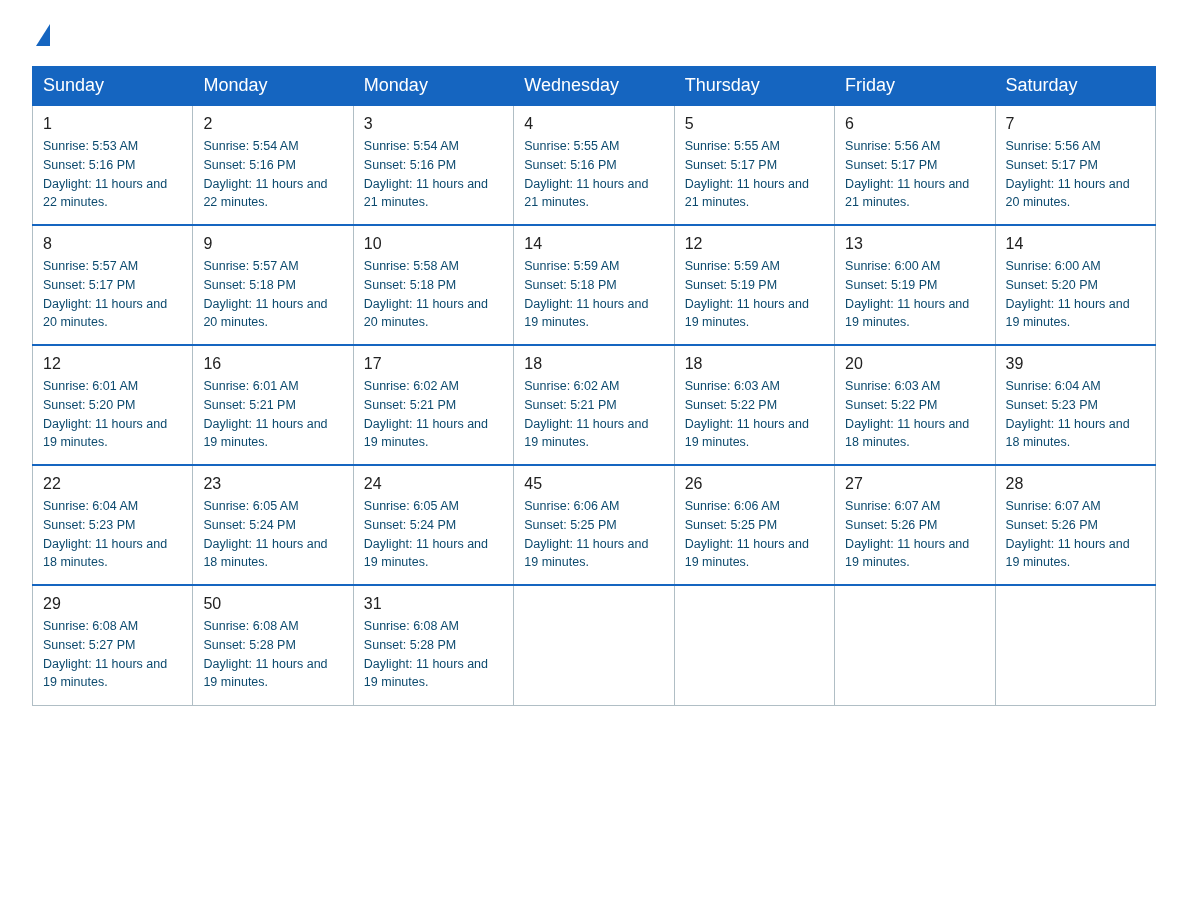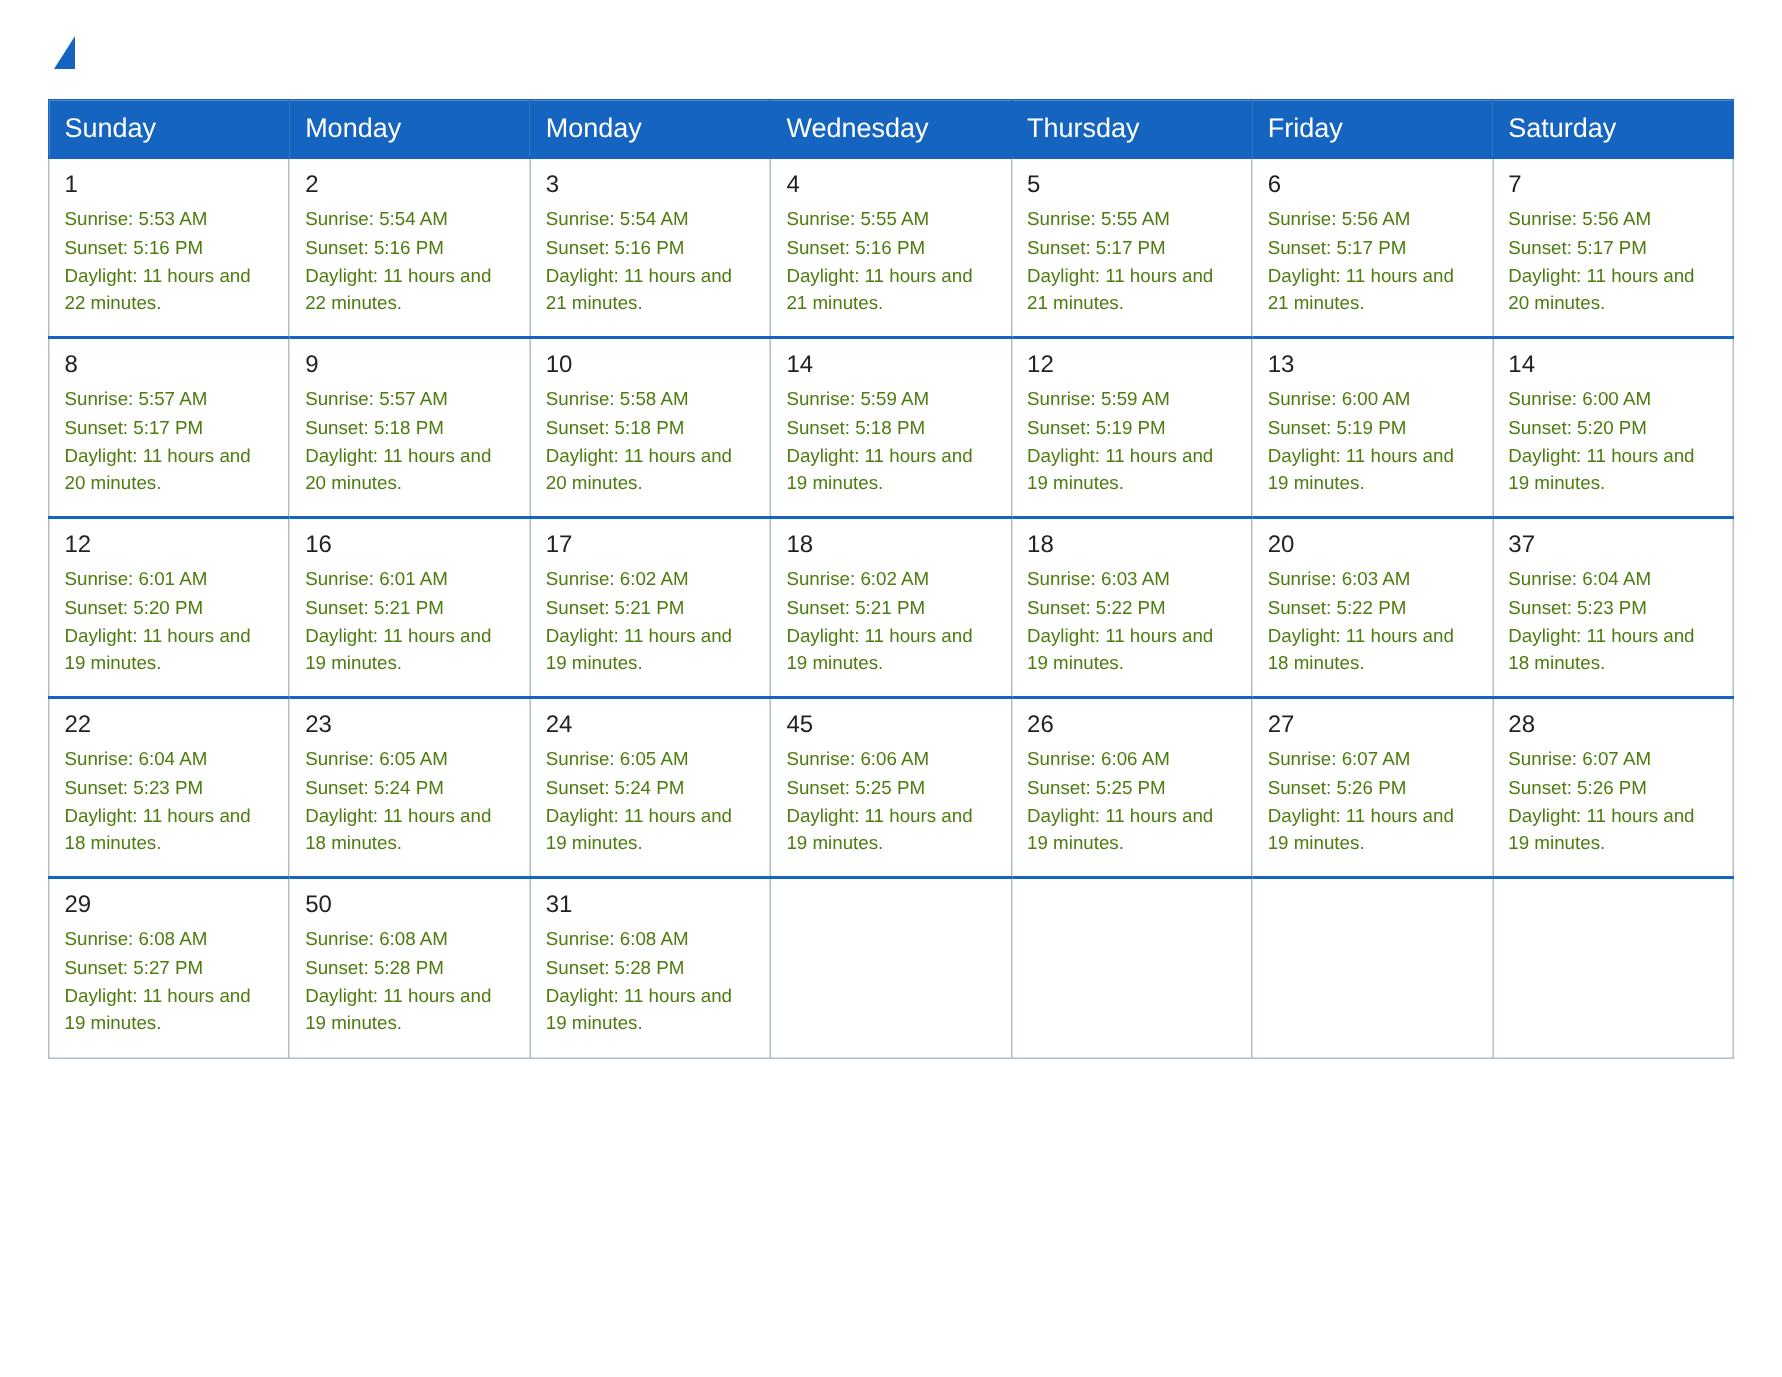--- a/index.html
+++ b/index.html
@@ -94,21 +94,21 @@
     }
     .day-number {
       font-size: 16px;
       font-weight: normal;
       color: #222;
       display: block;
       margin-bottom: 2px;
     }
     .day-info {
       font-size: 12.5px;
-      color: #4d7c0f;
+      color: #0c4a6e;
       line-height: 1.5;
     }
     .empty-cell {
       background: #fff;
     }
   </style>
 </head>
 <body>
 
 <div class="header">
@@ -217,21 +217,21 @@
         </td>
         <td>
           <span class="day-number">18</span>
           <div class="day-info">Sunrise: 6:03 AM<br>Sunset: 5:22 PM<br>Daylight: 11 hours and 19 minutes.</div>
         </td>
         <td>
           <span class="day-number">20</span>
           <div class="day-info">Sunrise: 6:03 AM<br>Sunset: 5:22 PM<br>Daylight: 11 hours and 18 minutes.</div>
         </td>
         <td>
-          <span class="day-number">37</span>
+          <span class="day-number">39</span>
           <div class="day-info">Sunrise: 6:04 AM<br>Sunset: 5:23 PM<br>Daylight: 11 hours and 18 minutes.</div>
         </td>
       </tr>
       <tr>
         <td>
           <span class="day-number">22</span>
           <div class="day-info">Sunrise: 6:04 AM<br>Sunset: 5:23 PM<br>Daylight: 11 hours and 18 minutes.</div>
         </td>
         <td>
           <span class="day-number">23</span>

